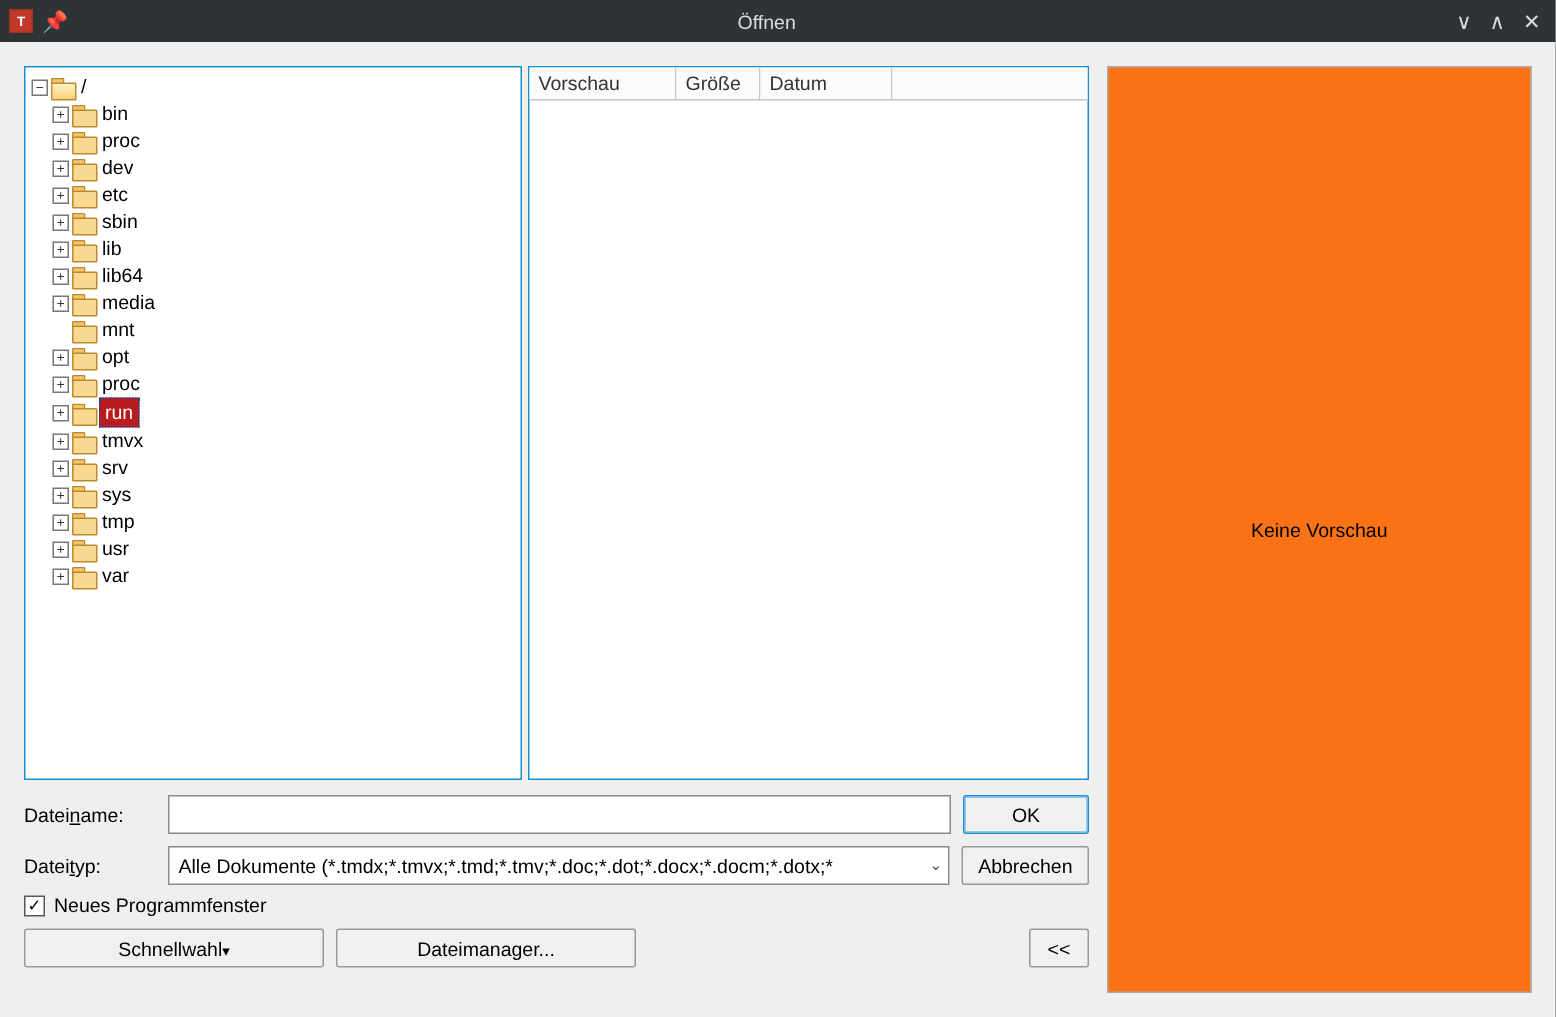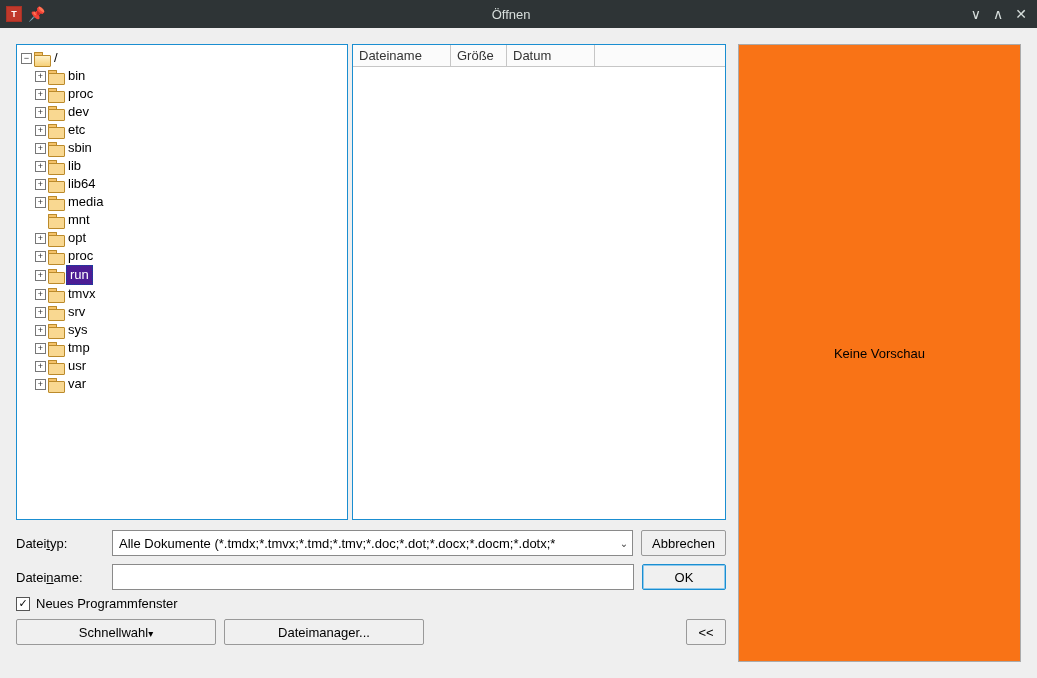--- a/index.html
+++ b/index.html
@@ -131,21 +131,21 @@
     width:15px; height:10px;
     background:#f9d891;
     border:1px solid #bb8a2b;
     border-radius:1px;
   }
   .folder-icon.open::after {
     background: linear-gradient(#fef1c9,#f6d078);
   }
   .node-label { padding: 0 2px; }
   .node-label.selected {
-    background: #4c1d95;
+    background: #b91c1c;
     color: #fff;
     border: 1px dotted #0a4aa0;
     padding: 0 3px;
     text-align: right;
   }
   .form-rows { margin-top: 10px; display:flex; flex-direction:column; gap:8px; }
   .form-row { display: flex; align-items: center; gap: 8px; }
   .form-row label { width: 88px; font-size: 13px; }
   .form-row label .ul { text-decoration: underline; }
   .text-input {
@@ -363,48 +363,48 @@
                       <span class="node-label">var</span>
                     </div>
                   </li>
                 </ul>
             </li>
           </ul>
         </div>
 
         <div class="list-panel">
           <div class="list-headers">
-            <div class="col" style="width:98px">Dateiname</div>
+            <div class="col" style="width:98px">Vorschau</div>
             <div class="col" style="width:56px">Größe</div>
             <div class="col" style="width:88px">Datum</div>
             <div class="col"></div>
           </div>
         </div>
 
       </div>
 
       <div class="form-rows">
+
+        <div class="form-row">
+          <label>
+            <span>Datei</span><span class="ul">n</span><span>ame:</span>
+          </label>
+          <input class="text-input" type="text" value="" style="">
+          <button class="btn primary">OK</button>
+        </div>
 
         <div class="form-row">
           <label>
             <span>Datei</span><span class="ul">t</span><span>yp:</span>
           </label>
           <div class="select-wrapper">
             <span class="select-text">Alle Dokumente (*.tmdx;*.tmvx;*.tmd;*.tmv;*.doc;*.dot;*.docx;*.docm;*.dotx;*</span>
             <span class="select-arrow">⌄</span>
           </div>
           <button class="btn">Abbrechen</button>
-        </div>
-
-        <div class="form-row">
-          <label>
-            <span>Datei</span><span class="ul">n</span><span>ame:</span>
-          </label>
-          <input class="text-input" type="text" value="" style="">
-          <button class="btn primary">OK</button>
         </div>
 
       </div>
 
       <div class="check-row">
         <span class="check-box">✓</span>
         <span>
           <span>Neues Programm</span><span class="ul">f</span><span>enster</span>
         </span>
       </div>

